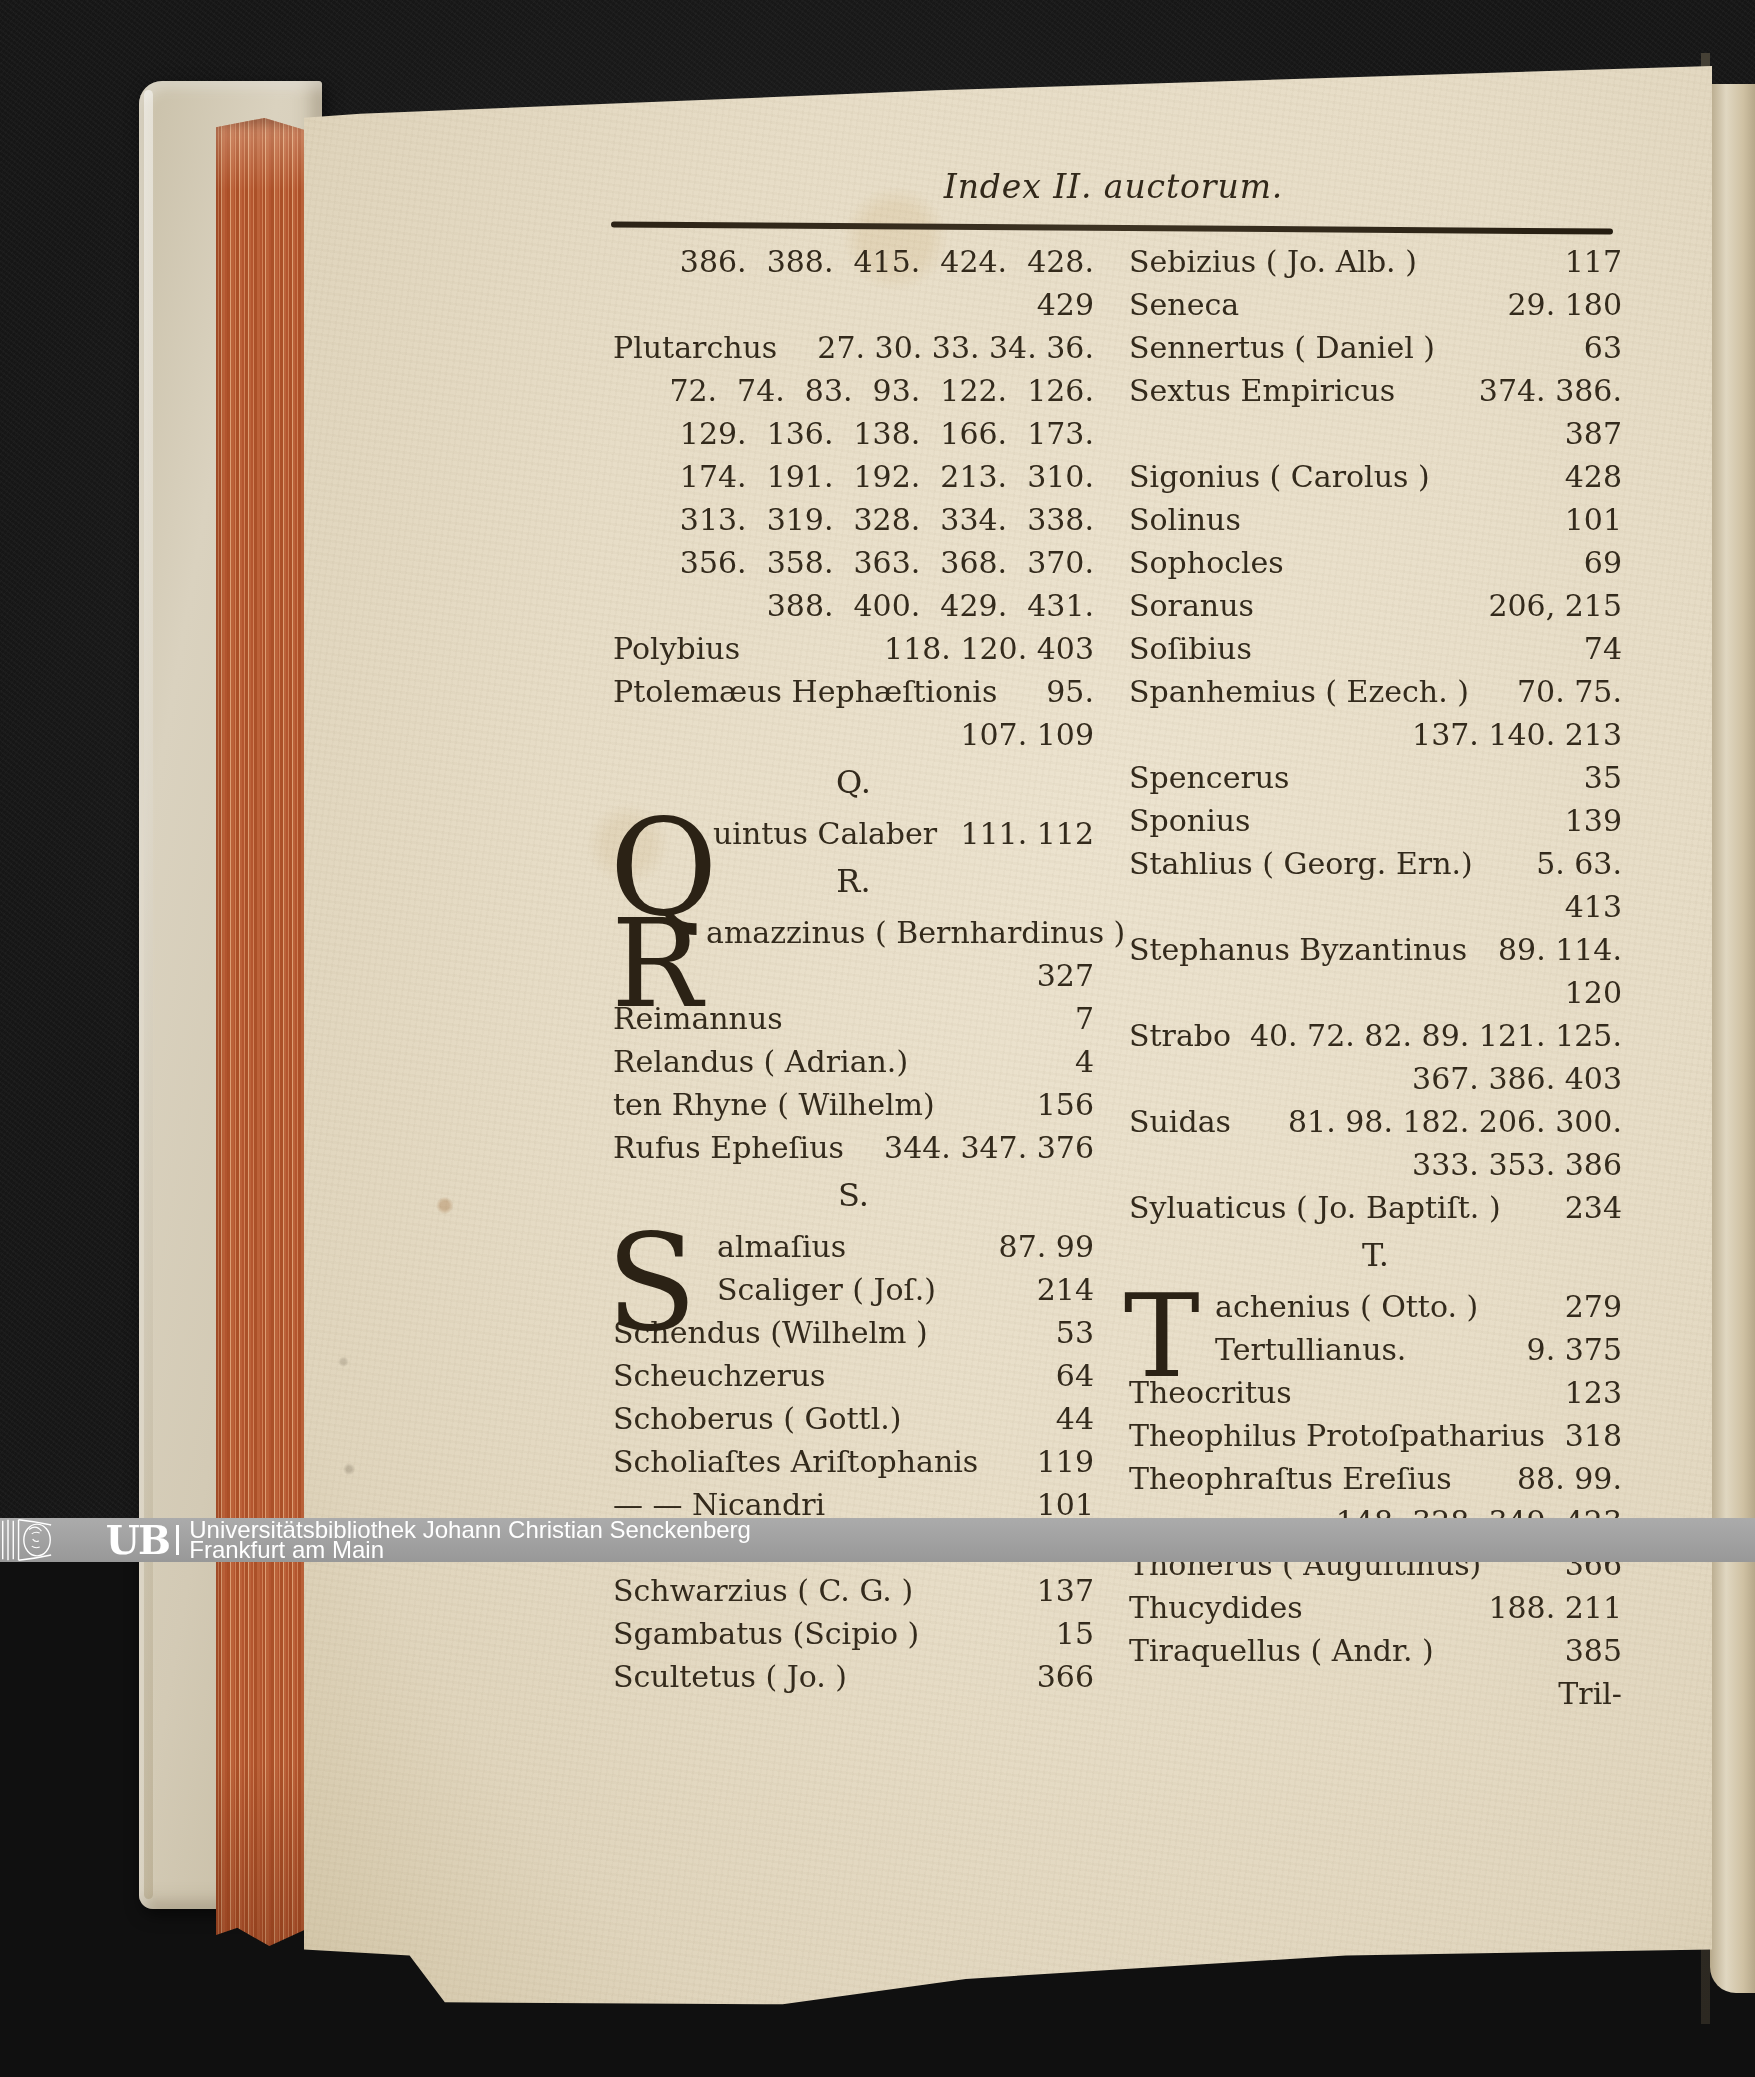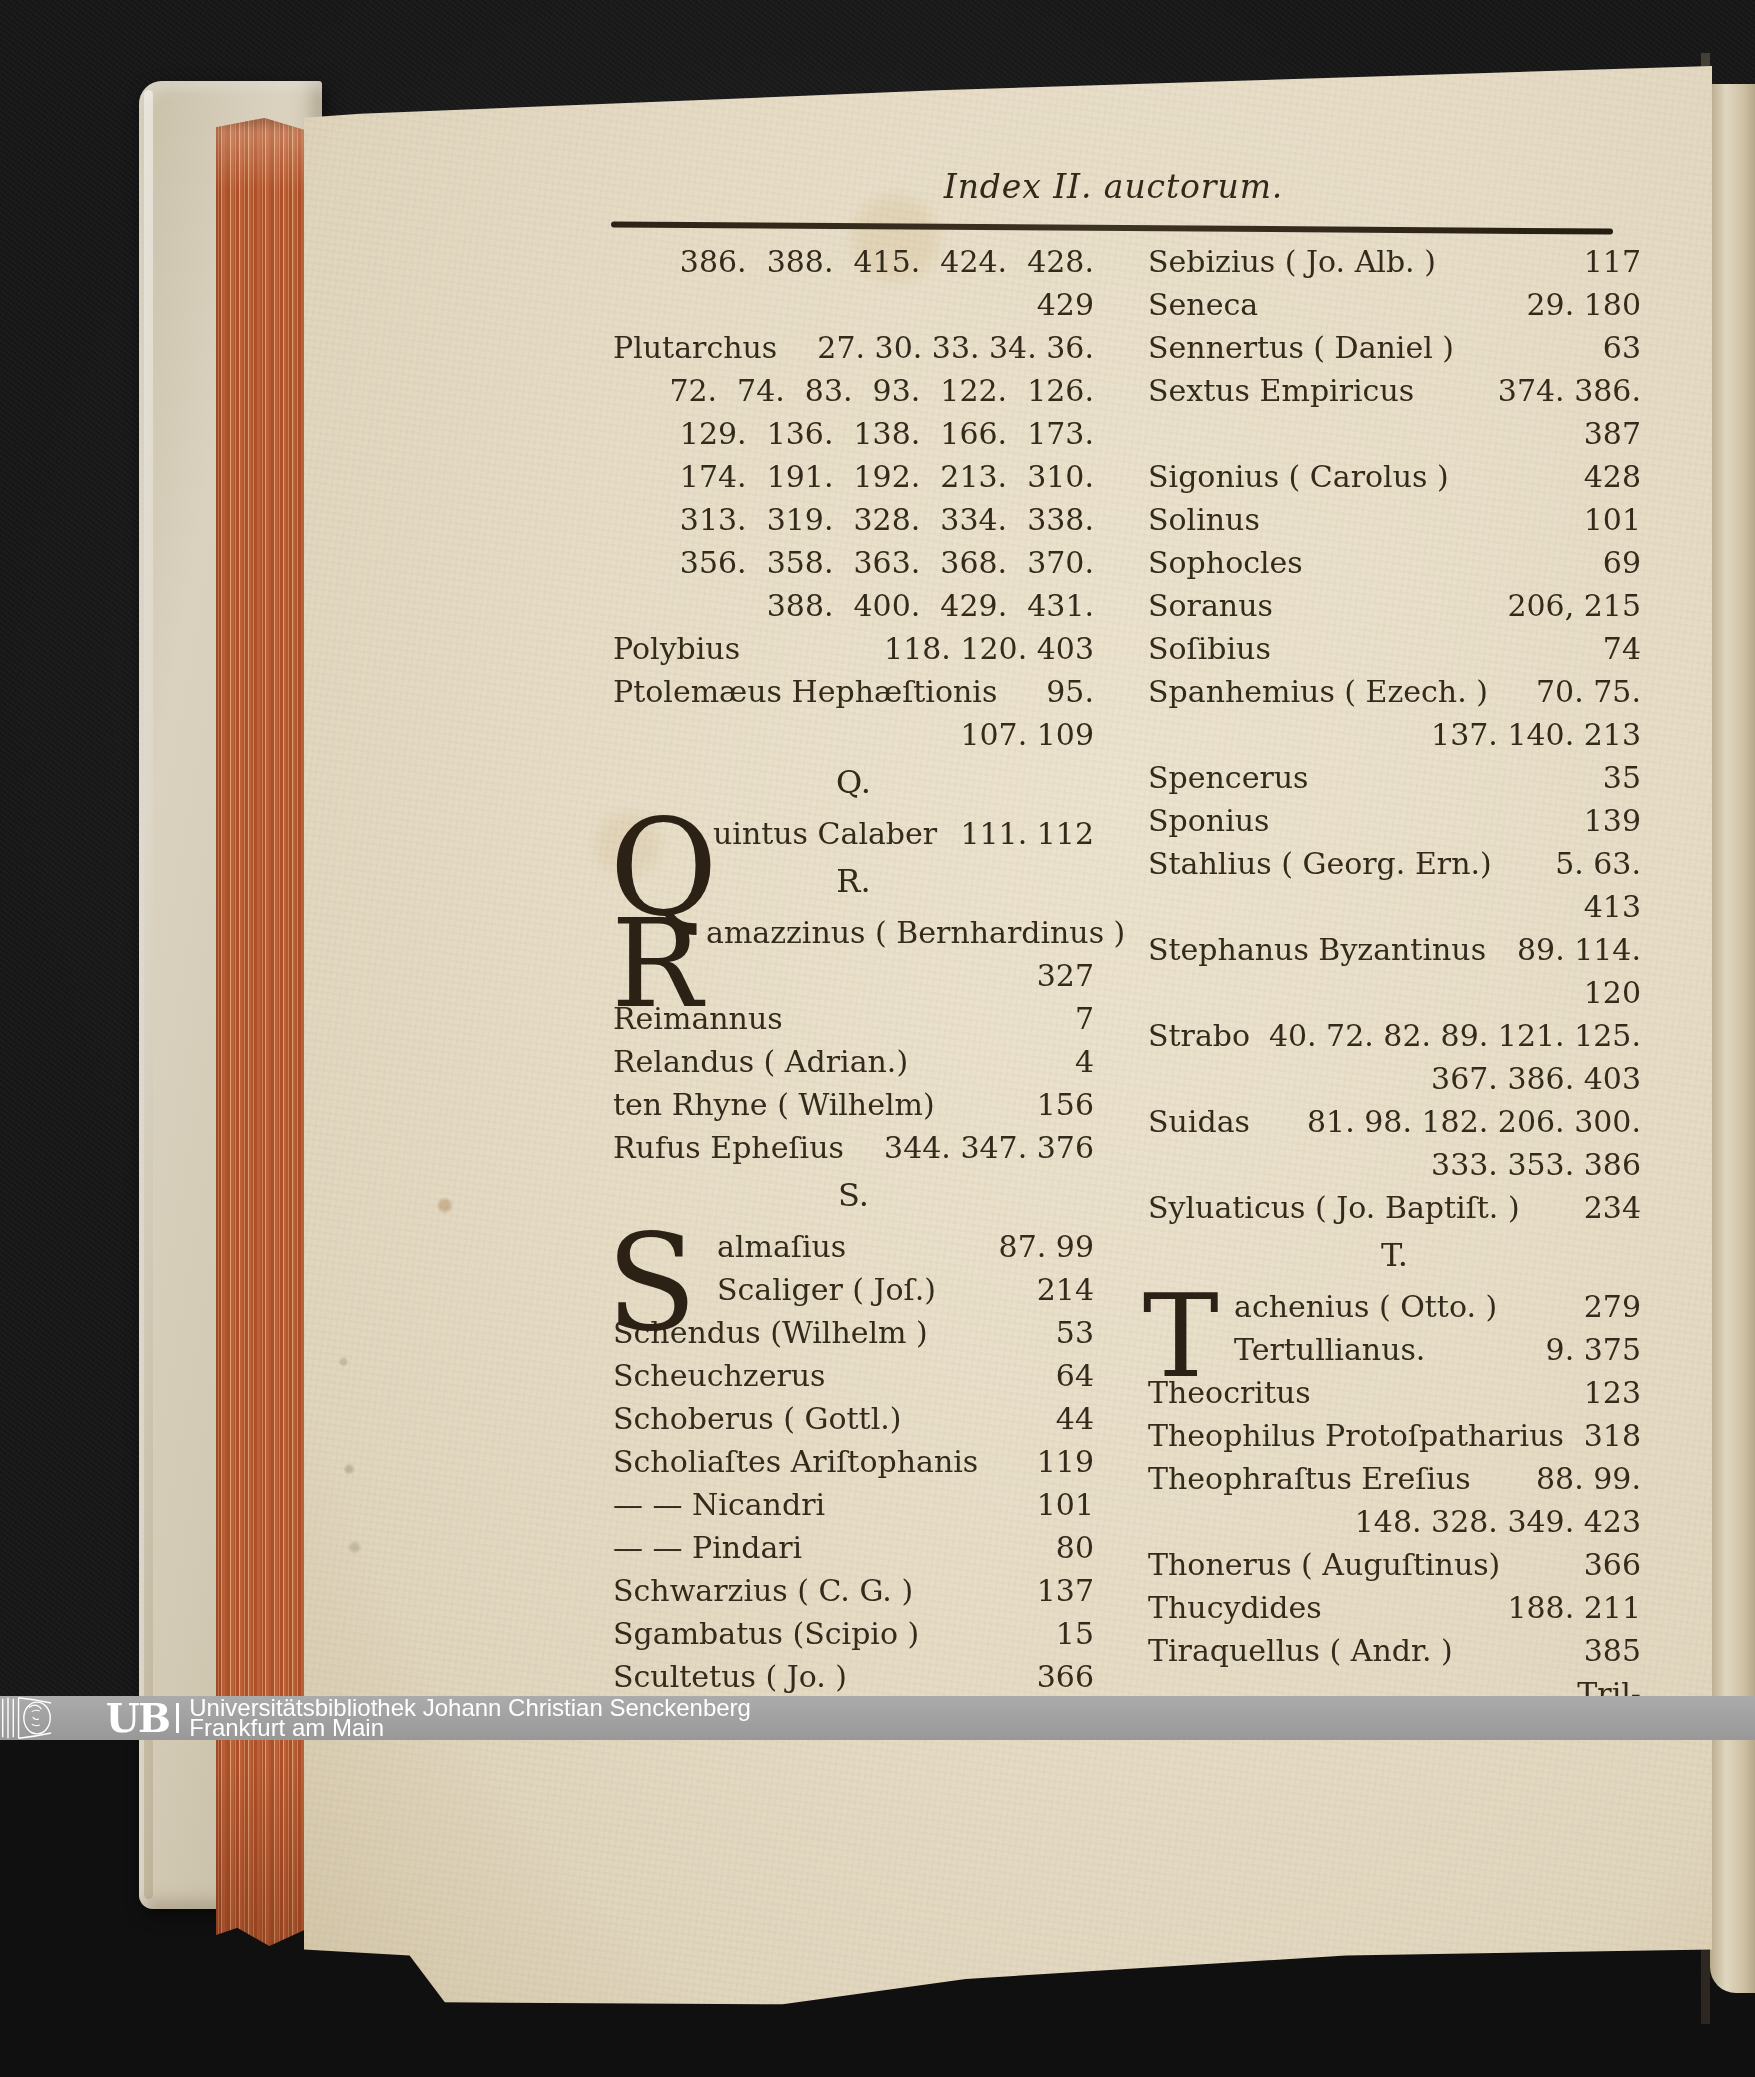--- a/index.html
+++ b/index.html
@@ -1,17 +1,17 @@
 <!DOCTYPE html>
 <html style="font-size:14px"><head>
 <meta charset="utf-8">
 <style>
   html,body{margin:0;padding:0;width:1756px;height:2078px;overflow:hidden;background:#101010;}
   *{box-sizing:border-box;}
-  .scene{position:absolute;inset:0;width:1756px;height:1740px;font-family:"DejaVu Serif",serif;}
+  .scene{position:absolute;inset:0;width:1756px;height:1562px;font-family:"DejaVu Serif",serif;}
 
   
   .bg{position:absolute;inset:0;
       background:
         radial-gradient(ellipse at 45% 40%, rgba(60,60,60,0.25) 0%, rgba(0,0,0,0) 60%),
         repeating-linear-gradient(37deg, rgba(255,255,255,0.022) 0 1.8px, rgba(0,0,0,0) 1.8px 4.4px),
         repeating-linear-gradient(-53deg, rgba(255,255,255,0.015) 0 0.9px, rgba(0,0,0,0) 0.9px 3.5px),
         #161616;}
 
   
@@ -56,21 +56,21 @@
 
   
   .print{color:#332a1c;}
   .page-header{position:absolute;left:309px;top:104px;width:1001px;text-align:center;
       font-style:italic;font-size:33px;letter-spacing:0.9px;color:#31281a;}
   .rule{position:absolute;left:307px;top:162px;width:1002px;height:6.1px;border-radius:3.5px;
       background:linear-gradient(90deg,#2c2316,#3d3323 50%,#251d11);transform:rotate(0.4deg);}
 
   .col{position:absolute;top:177px;font-size:30px;line-height:43px;}
   .col-left{left:309px;width:481px;}
-  .col-right{left:844px;width:493px;}
+  .col-right{left:825px;width:493px;}
 
   .row{position:relative;height:43px;display:flex;justify-content:space-between;align-items:baseline;white-space:nowrap;}
   .row .pg{margin-left:12.3px;}
   .row.cont{display:block;padding-left:42px;word-spacing:10.5px;text-align:right;}
   .row.pages{display:block;text-align:right;}
   .row.section{display:block;text-align:center;height:56px;line-height:53px;font-size:32px;}
   .pad-Q{padding-left:100px;}
   .pad-R{padding-left:93px;}
   .pad-S{padding-left:104px;}
   .pad-T{padding-left:86px;}

